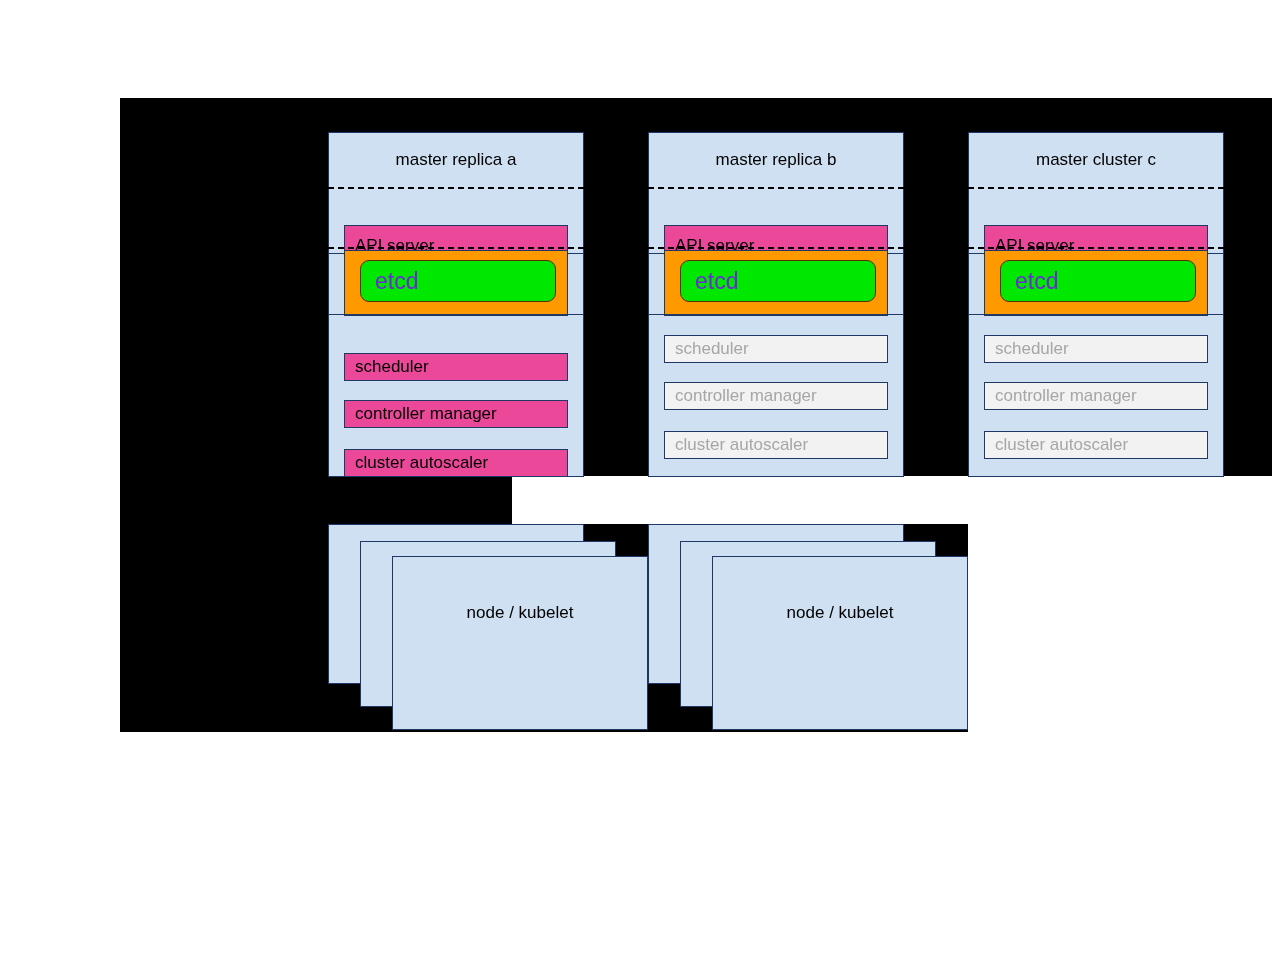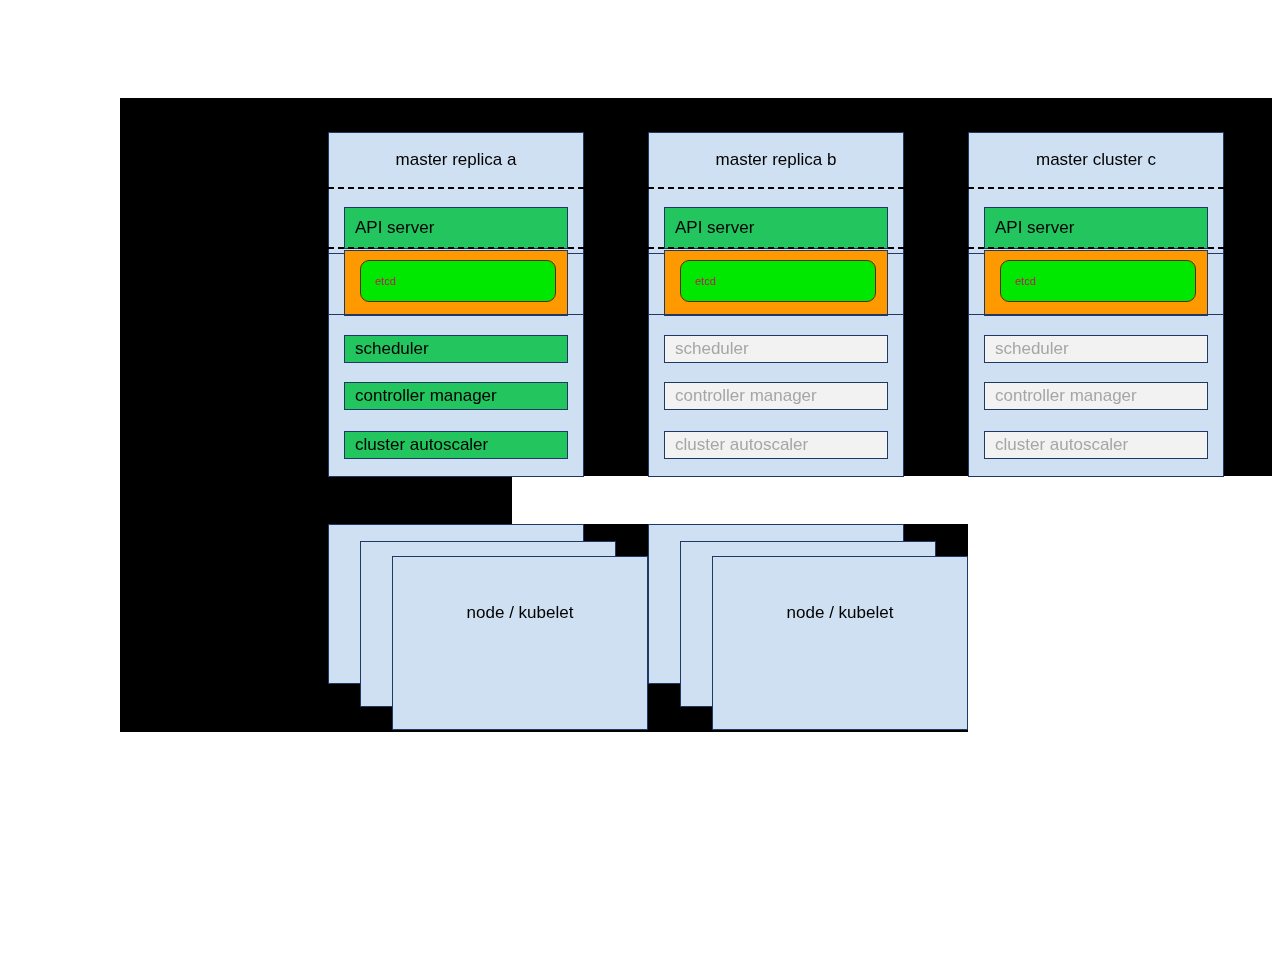--- a/index.html
+++ b/index.html
@@ -62,22 +62,23 @@
     position: absolute;
     box-sizing: border-box;
     border: 1px solid #1f3864;
     display: flex;
     align-items: center;
     font-size: 17px;
     color: #000000;
     padding-left: 10px;
   }
   .comp-box.active {
-    background: #22c55e;
-    color: #000000;
+    background: #ec4899;
+    color: #000000;
+    margin-top: 18px;
   }
   .comp-box.inactive {
     background: #f2f2f2;
     color: #a6a6a6;
   }
 
   
   .etcd-host {
     position: absolute;
     box-sizing: border-box;
@@ -86,22 +87,22 @@
   }
   .etcd-pill {
     position: absolute;
     box-sizing: border-box;
     background: #00e800;
     border: 1px solid #5a2d00;
     border-radius: 9px;
     display: flex;
     align-items: center;
     padding-left: 14px;
-    font-size: 11px;
-    color: #be185d;
+    font-size: 23px;
+    color: #6d28d9;
   }
 
   
   .node-card {
     position: absolute;
     box-sizing: border-box;
     background: #cfe0f3;
     border: 1px solid #1f3864;
   }
   .node-card.front {

